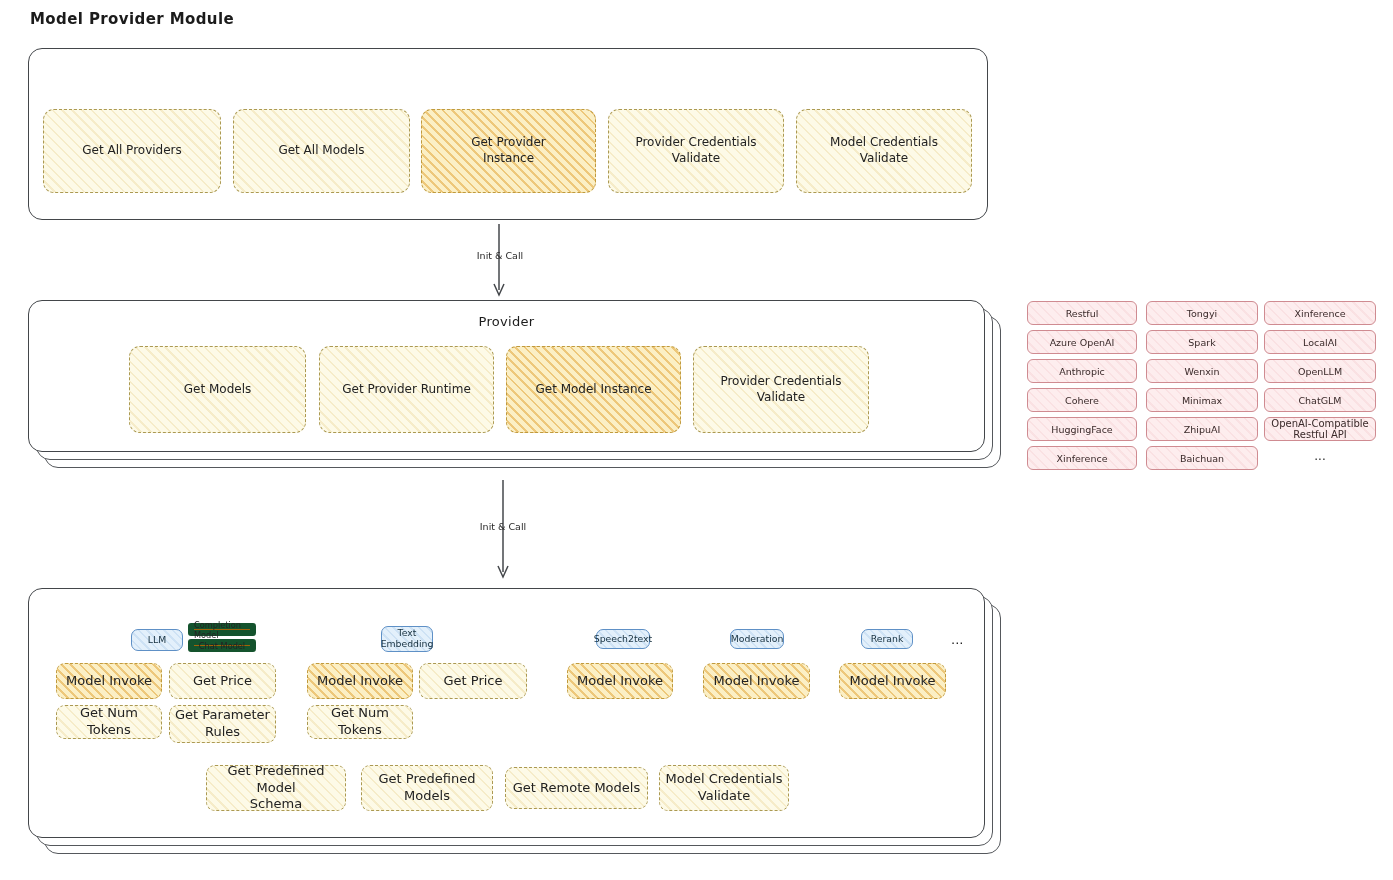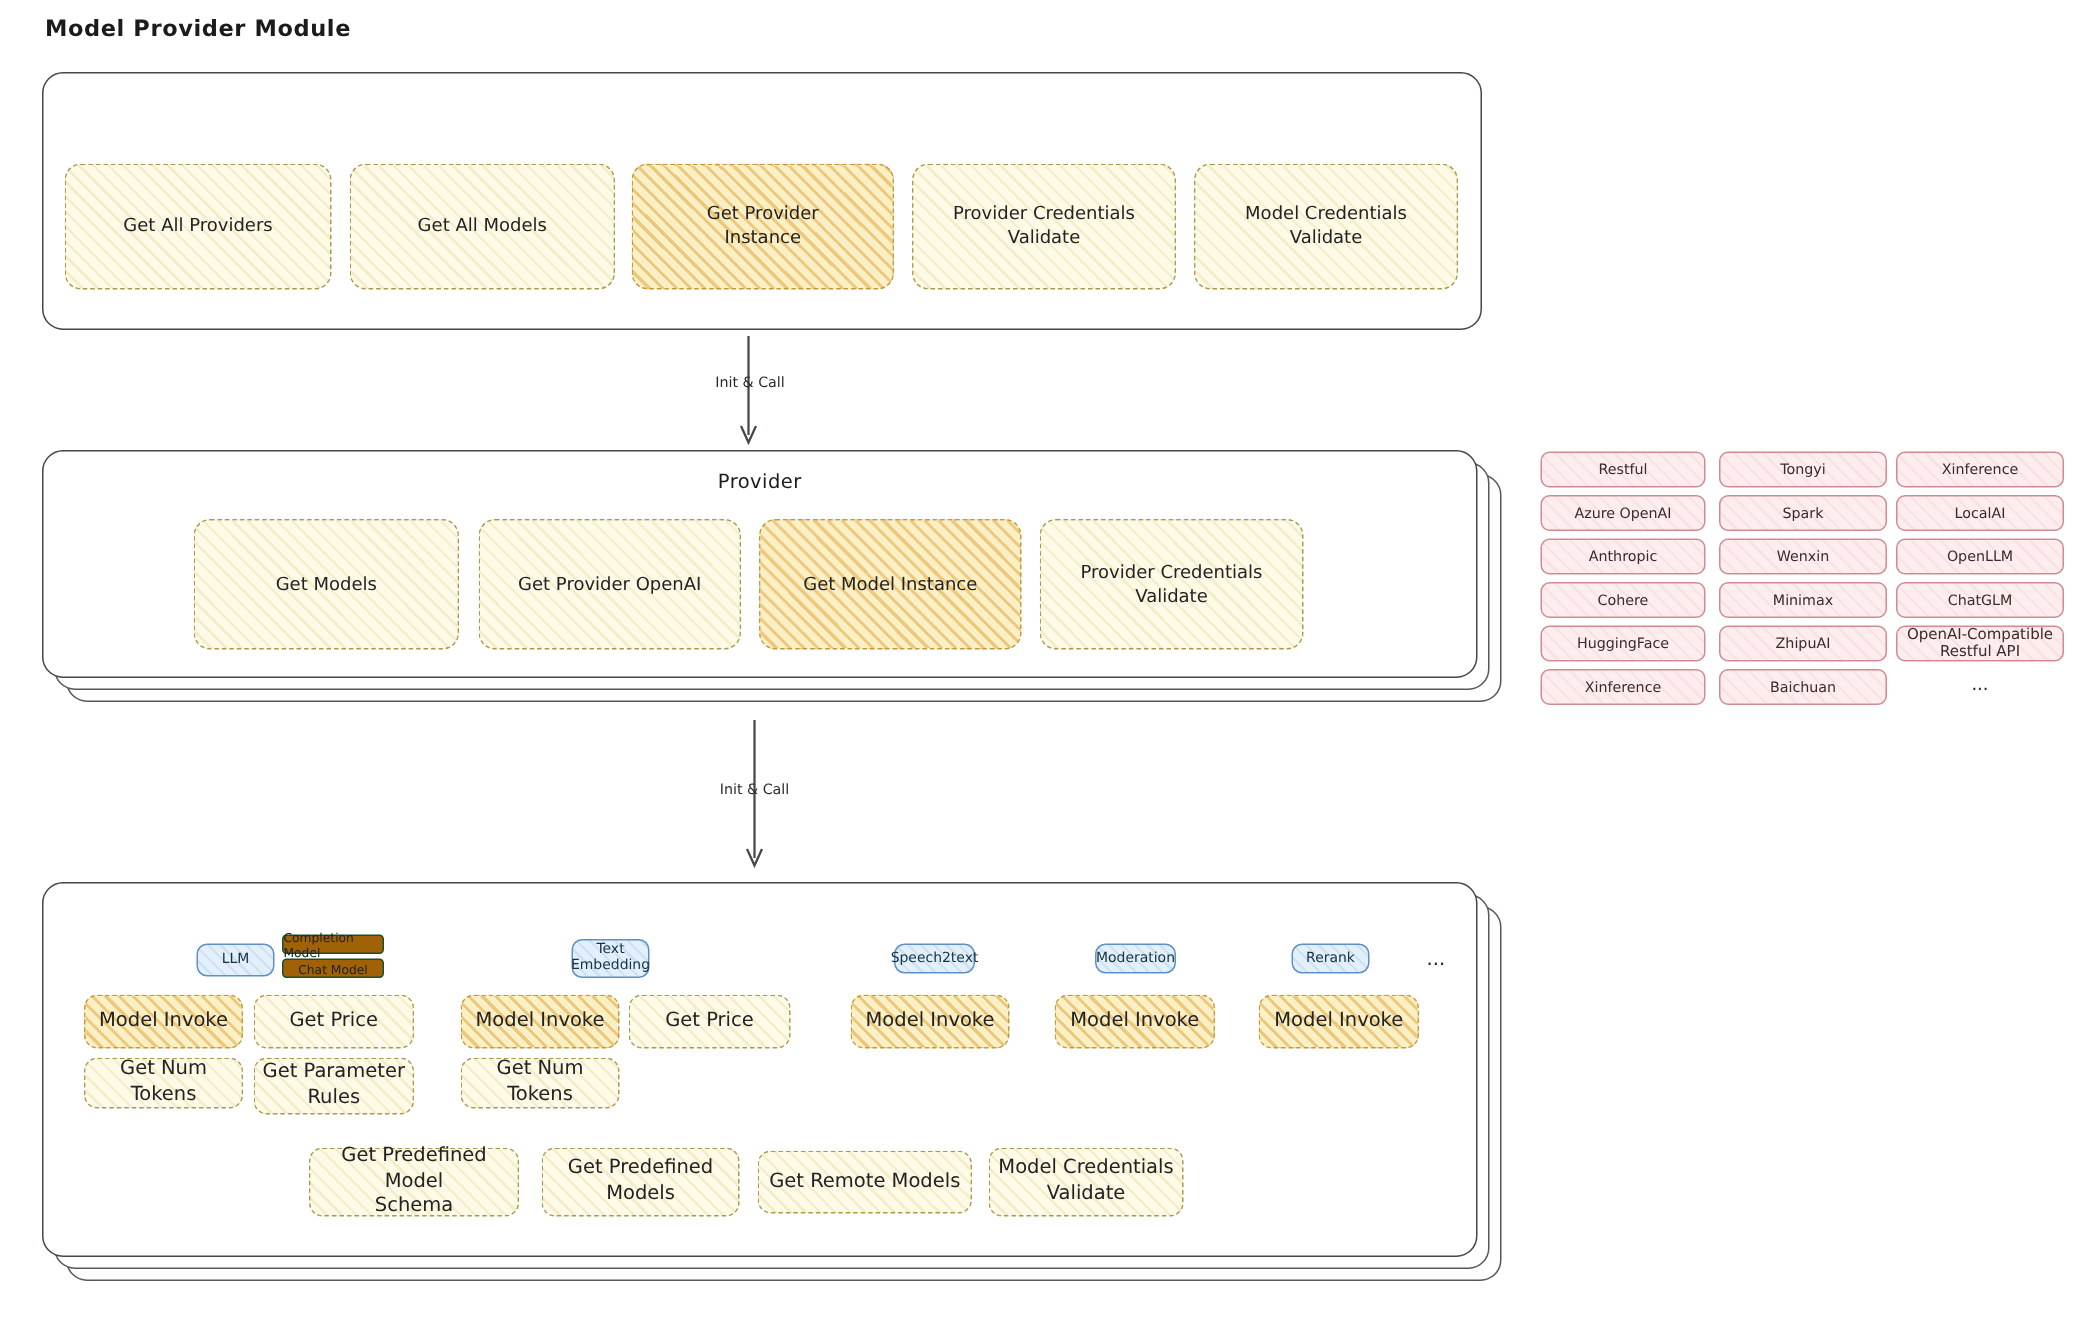--- a/index.html
+++ b/index.html
@@ -21,21 +21,21 @@
   .pinkbox{height:24px;display:flex;align-items:center;justify-content:center;text-align:center;
     font-size:9.5px;color:#3a2a2a;border:1.1px solid #cf8b91;border-radius:6px;
     background:repeating-linear-gradient(45deg, rgba(235,170,175,.18) 0 1.5px, transparent 1.5px 7px), #fdedee}
   .pinkbox.tiny{font-size:10px}
   .pmore{height:20px;display:flex;align-items:center;justify-content:center;font-size:12px;color:#222}
   .bluetag{position:absolute;display:flex;align-items:center;justify-content:center;text-align:center;
     white-space:pre-line;font-size:9.3px;line-height:1.15;color:#16303f;
     border:1.2px solid #5e90c6;border-radius:7px;
     background:repeating-linear-gradient(45deg, rgba(130,175,220,.22) 0 1.5px, transparent 1.5px 6px), #e3f0fb}
   .whitetag{position:absolute;display:flex;align-items:center;justify-content:center;
-    font-size:8.2px;color:#222;border:1px solid #14532d;border-radius:3px;background:#a16207}
+    font-size:8.2px;color:#222;border:6px solid #14532d;border-radius:3px;background:#a16207}
   .arrow{position:absolute}
   .arrow-label{position:absolute;font-size:9.5px;text-align:center;color:#2a2a2a}
   .dots{position:absolute;font-size:13px;color:#222}
 </style>
 </head>
 <body>
 
 <div class="canvas">
 
   <div class="page-title">Model Provider Module</div>
@@ -55,21 +55,21 @@
     <line x1="8" y1="0" x2="8" y2="66" stroke="#44474b" stroke-width="1.5"></line>
     <path d="M3,60 L8,71 L13,60" fill="none" stroke="#44474b" stroke-width="1.5"></path>
   </svg>
   <div class="arrow-label" style="left:452px;top:250px;width:96px">Init &amp; Call</div>
 
   <div class="stack" style="left:44px;top:316px;width:957px;height:152px"></div>
   <div class="stack" style="left:36px;top:308px;width:957px;height:152px"></div>
   <div class="container" style="left:28px;top:300px;width:957px;height:152px">
     <div class="ctitle">Provider</div>
     <div class="ybox" style="left:100px;top:45px;width:177px;height:87px">Get Models</div>
-    <div class="ybox" style="left:290px;top:45px;width:175px;height:87px">Get Provider OpenAI</div>
+    <div class="ybox" style="left:290px;top:45px;width:175px;height:87px">Get Provider Runtime</div>
     <div class="ybox hl" style="left:477px;top:45px;width:175px;height:87px">Get Model Instance</div>
     <div class="ybox" style="left:664px;top:45px;width:176px;height:87px">Provider Credentials
 Validate</div>
   </div>
 
   <div class="pcol" style="left:1027px;top:301px;width:110px">
     <div class="pinkbox">Restful</div>
     <div class="pinkbox">Azure OpenAI</div>
     <div class="pinkbox">Anthropic</div>
     <div class="pinkbox">Cohere</div>

